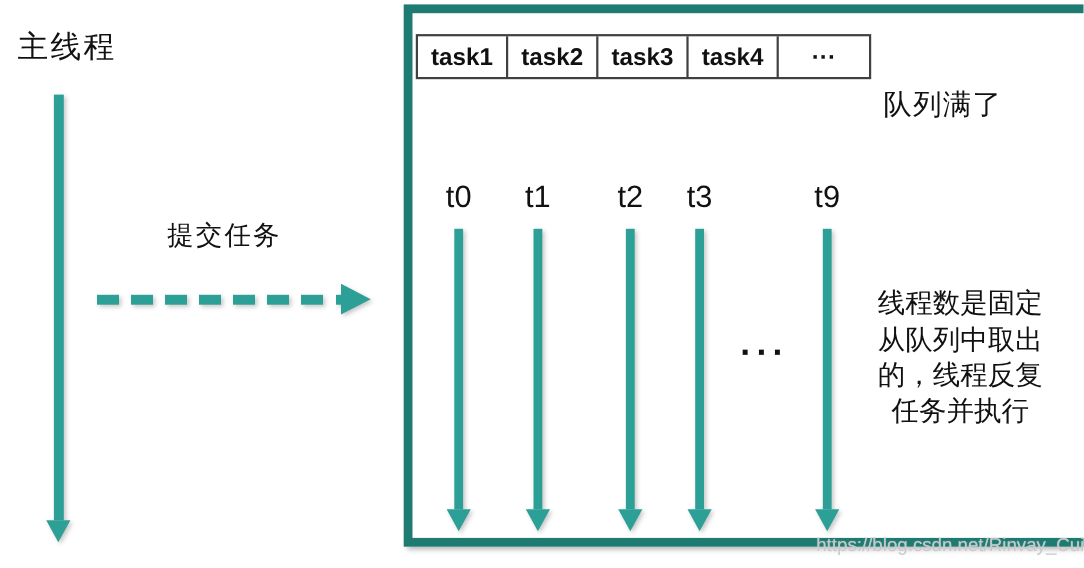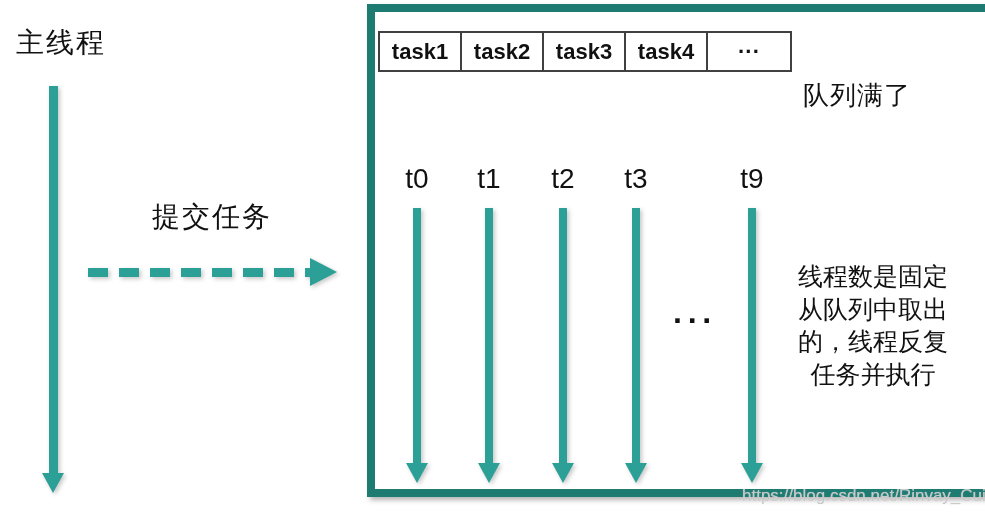--- a/index.html
+++ b/index.html
@@ -31,21 +31,21 @@
     width: 0; height: 0; margin: 0 auto;
     border-left: 11px solid transparent;
     border-right: 11px solid transparent;
     border-top: 20px solid var(--teal);
   }
   .main-thread-arrow { left: 42px; top: 86px; width: 22px; }
   .main-thread-arrow .shaft { width: 9px; height: 387px; }
 
   .submit-label {
     position: absolute; left: 152px; top: 198px;
-    font-size: 28px; font-weight: 500; letter-spacing: 2px;
+    font-size: 24px; font-weight: 500; letter-spacing: 2px;
   }
   .dash-arrow {
     position: absolute; left: 88px; top: 258px; width: 250px; height: 28px;
     filter: drop-shadow(2px 2px 2px rgba(0,0,0,0.22));
   }
   .dash-arrow .dashes {
     position: absolute; left: 0; top: 10px; width: 222px; height: 9px;
     background: repeating-linear-gradient(to right,
       var(--teal) 0 20px, transparent 20px 31px);
   }
@@ -157,21 +157,21 @@
   </div>
 
   <div class="thread-col" style="left:84px;">
     <div class="t-label">t1</div>
     <div class="v-arrow">
       <div class="shaft"></div>
       <div class="head-down"></div>
     </div>
   </div>
 
-  <div class="thread-col" style="left:158px;align-items:center;">
+  <div class="thread-col" style="left:168px;align-items:center;">
     <div class="t-label">t2</div>
     <div class="v-arrow">
       <div class="shaft"></div>
       <div class="head-down"></div>
     </div>
   </div>
 
   <div class="thread-col" style="left:231px;">
     <div class="t-label">t3</div>
     <div class="v-arrow">

